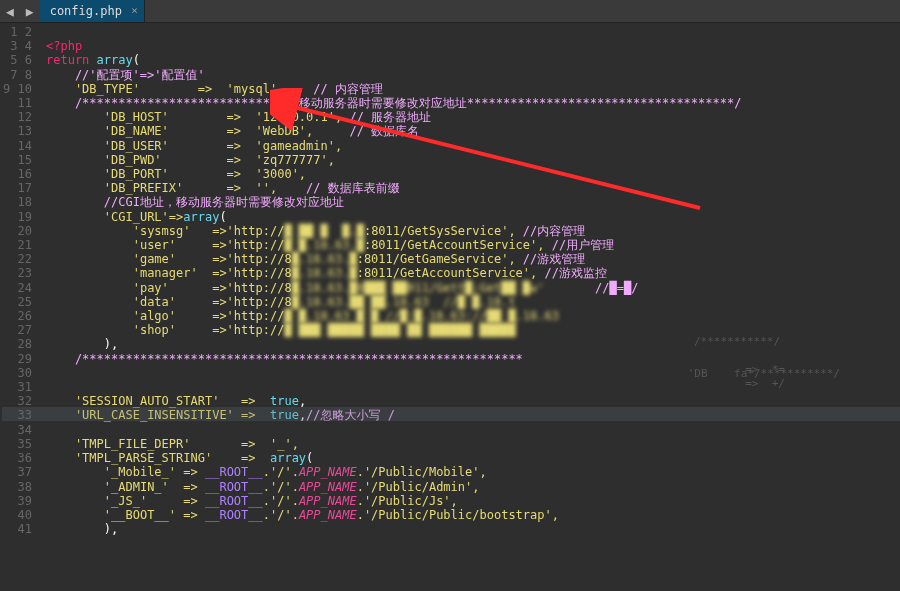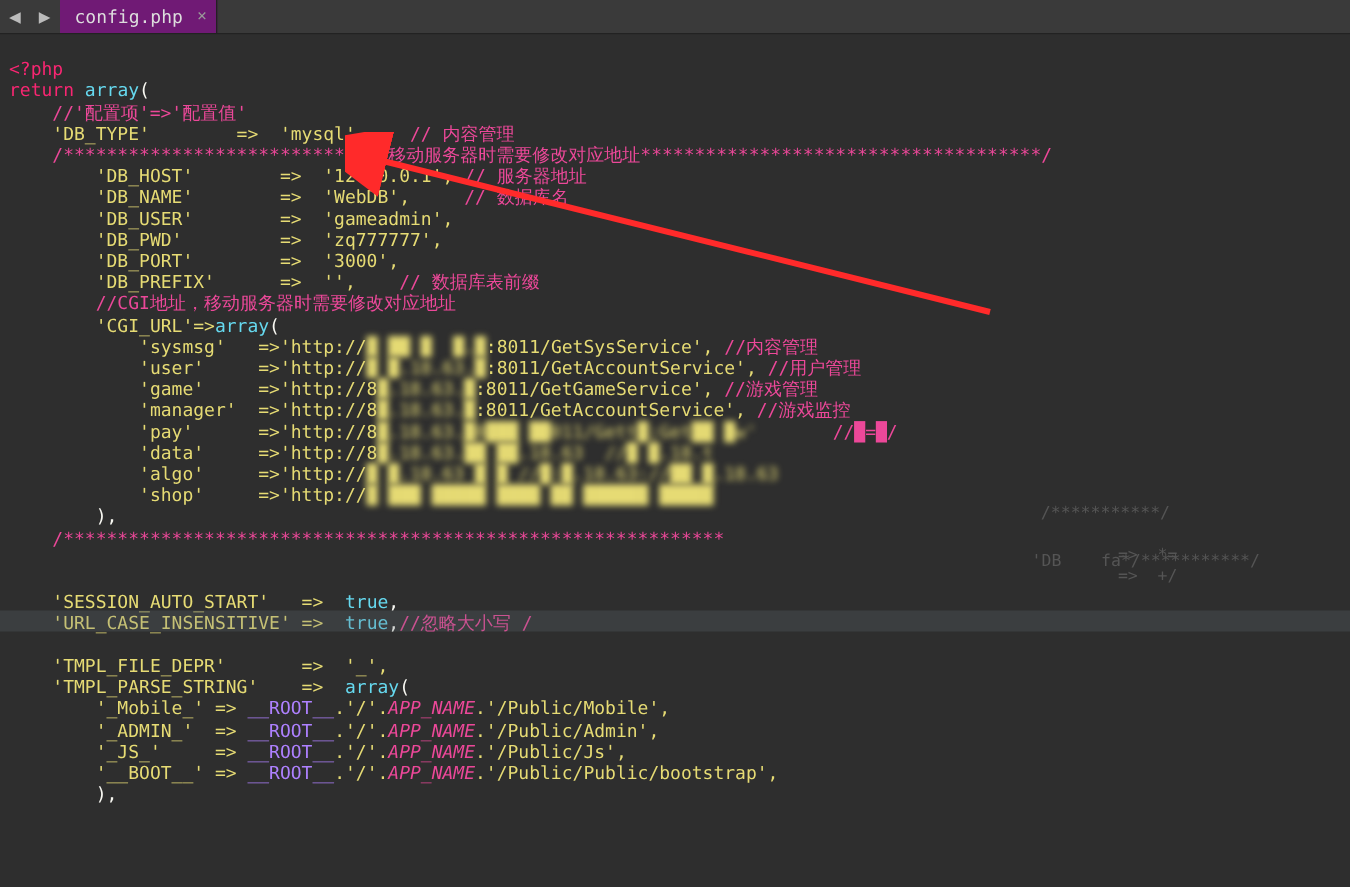--- a/index.html
+++ b/index.html
@@ -1,30 +1,30 @@
 <!DOCTYPE html>
 <html><head>
 <meta charset="utf-8">
 <style>
   html,body{margin:0;padding:0;background:#2e2e2e;width:900px;height:591px;overflow:hidden;font-family:Menlo,Consolas,monospace;font-size:12px;color:#ccc}
   .titlebar{height:22px;background:#3a3a3a;display:flex;align-items:center;border-bottom:1px solid #222}
   .arrow{color:#bbb;padding:0 6px;font-size:13px;cursor:default}
-  .tab{background:#701a75;color:#ddd;padding:3px 22px 3px 10px;font-size:12px;position:relative;border-right:1px solid #222;height:16px;line-height:16px}
+  .tab{background:#0c4a6e;color:#ddd;padding:3px 22px 3px 10px;font-size:12px;position:relative;border-right:1px solid #222;height:16px;line-height:16px}
   .tab .x{position:absolute;right:6px;top:3px;color:#999;font-size:11px}
   .editor{display:flex;height:569px}
   .gutter{width:32px;background:#2e2e2e;text-align:right;padding:2px 8px 0 0;color:#666;font-size:12px;line-height:14.2px;user-select:none}
   .code{flex:1;padding:2px 0 0 6px;line-height:14.2px;white-space:pre;position:relative}
   .hl{position:absolute;left:-38px;right:0;height:14.2px;background:rgba(100,110,120,.25)}
   
   .kw{color:#f92672}       
   .fn{color:#66d9ef}       
   .tag{color:#f92672}      
   .str{color:#e6db74}      
   .op{color:#f8f8f2}       
-  .cm{color:#ec4899}       
+  .cm{color:#f0abfc}       
   .const{color:#ec4899;font-style:italic}
   .mag{color:#ae81ff}      
   .blur{filter:blur(2px)}
   
   .arrow-annot{position:absolute;pointer-events:none}
   
   .ghost{position:absolute;color:#555;font-size:11px}
 </style>
 </head>
 <body>
@@ -32,20 +32,62 @@
 <div class="titlebar">
   <span class="arrow">◀</span>
   <span class="arrow">▶</span>
   <div class="tab">
     <span>config.php</span>
     <span class="x">×</span>
   </div>
 </div>
 
 <div class="editor">
+  <div class="gutter">
+1
+2
+3
+4
+5
+6
+7
+8
+9
+10
+11
+12
+13
+14
+15
+16
+17
+18
+19
+20
+21
+22
+23
+24
+25
+26
+27
+28
+29
+30
+31
+32
+33
+34
+35
+36
+37
+38
+39
+40
+41</div>
 
   <div class="code">
 <span class="tag">&lt;?php</span>
 <span><span class="kw">return </span><span class="fn">array</span><span class="op">(</span></span>
 <span class="cm">    //'配置项'=&gt;'配置值'</span>
 <span><span class="str">    'DB_TYPE'        =&gt;  'mysql',</span><span class="cm">    // 内容管理</span></span>
 <span class="cm">    /******************************移动服务器时需要修改对应地址*************************************/</span>
 <span><span class="str">        'DB_HOST'        =&gt;  '127.0.0.1',</span><span class="cm"> // 服务器地址</span></span>
 <span><span class="str">        'DB_NAME'        =&gt;  'WebDB',</span><span class="cm">     // 数据库名</span></span>
 <span class="str">        'DB_USER'        =&gt;  'gameadmin',</span>

